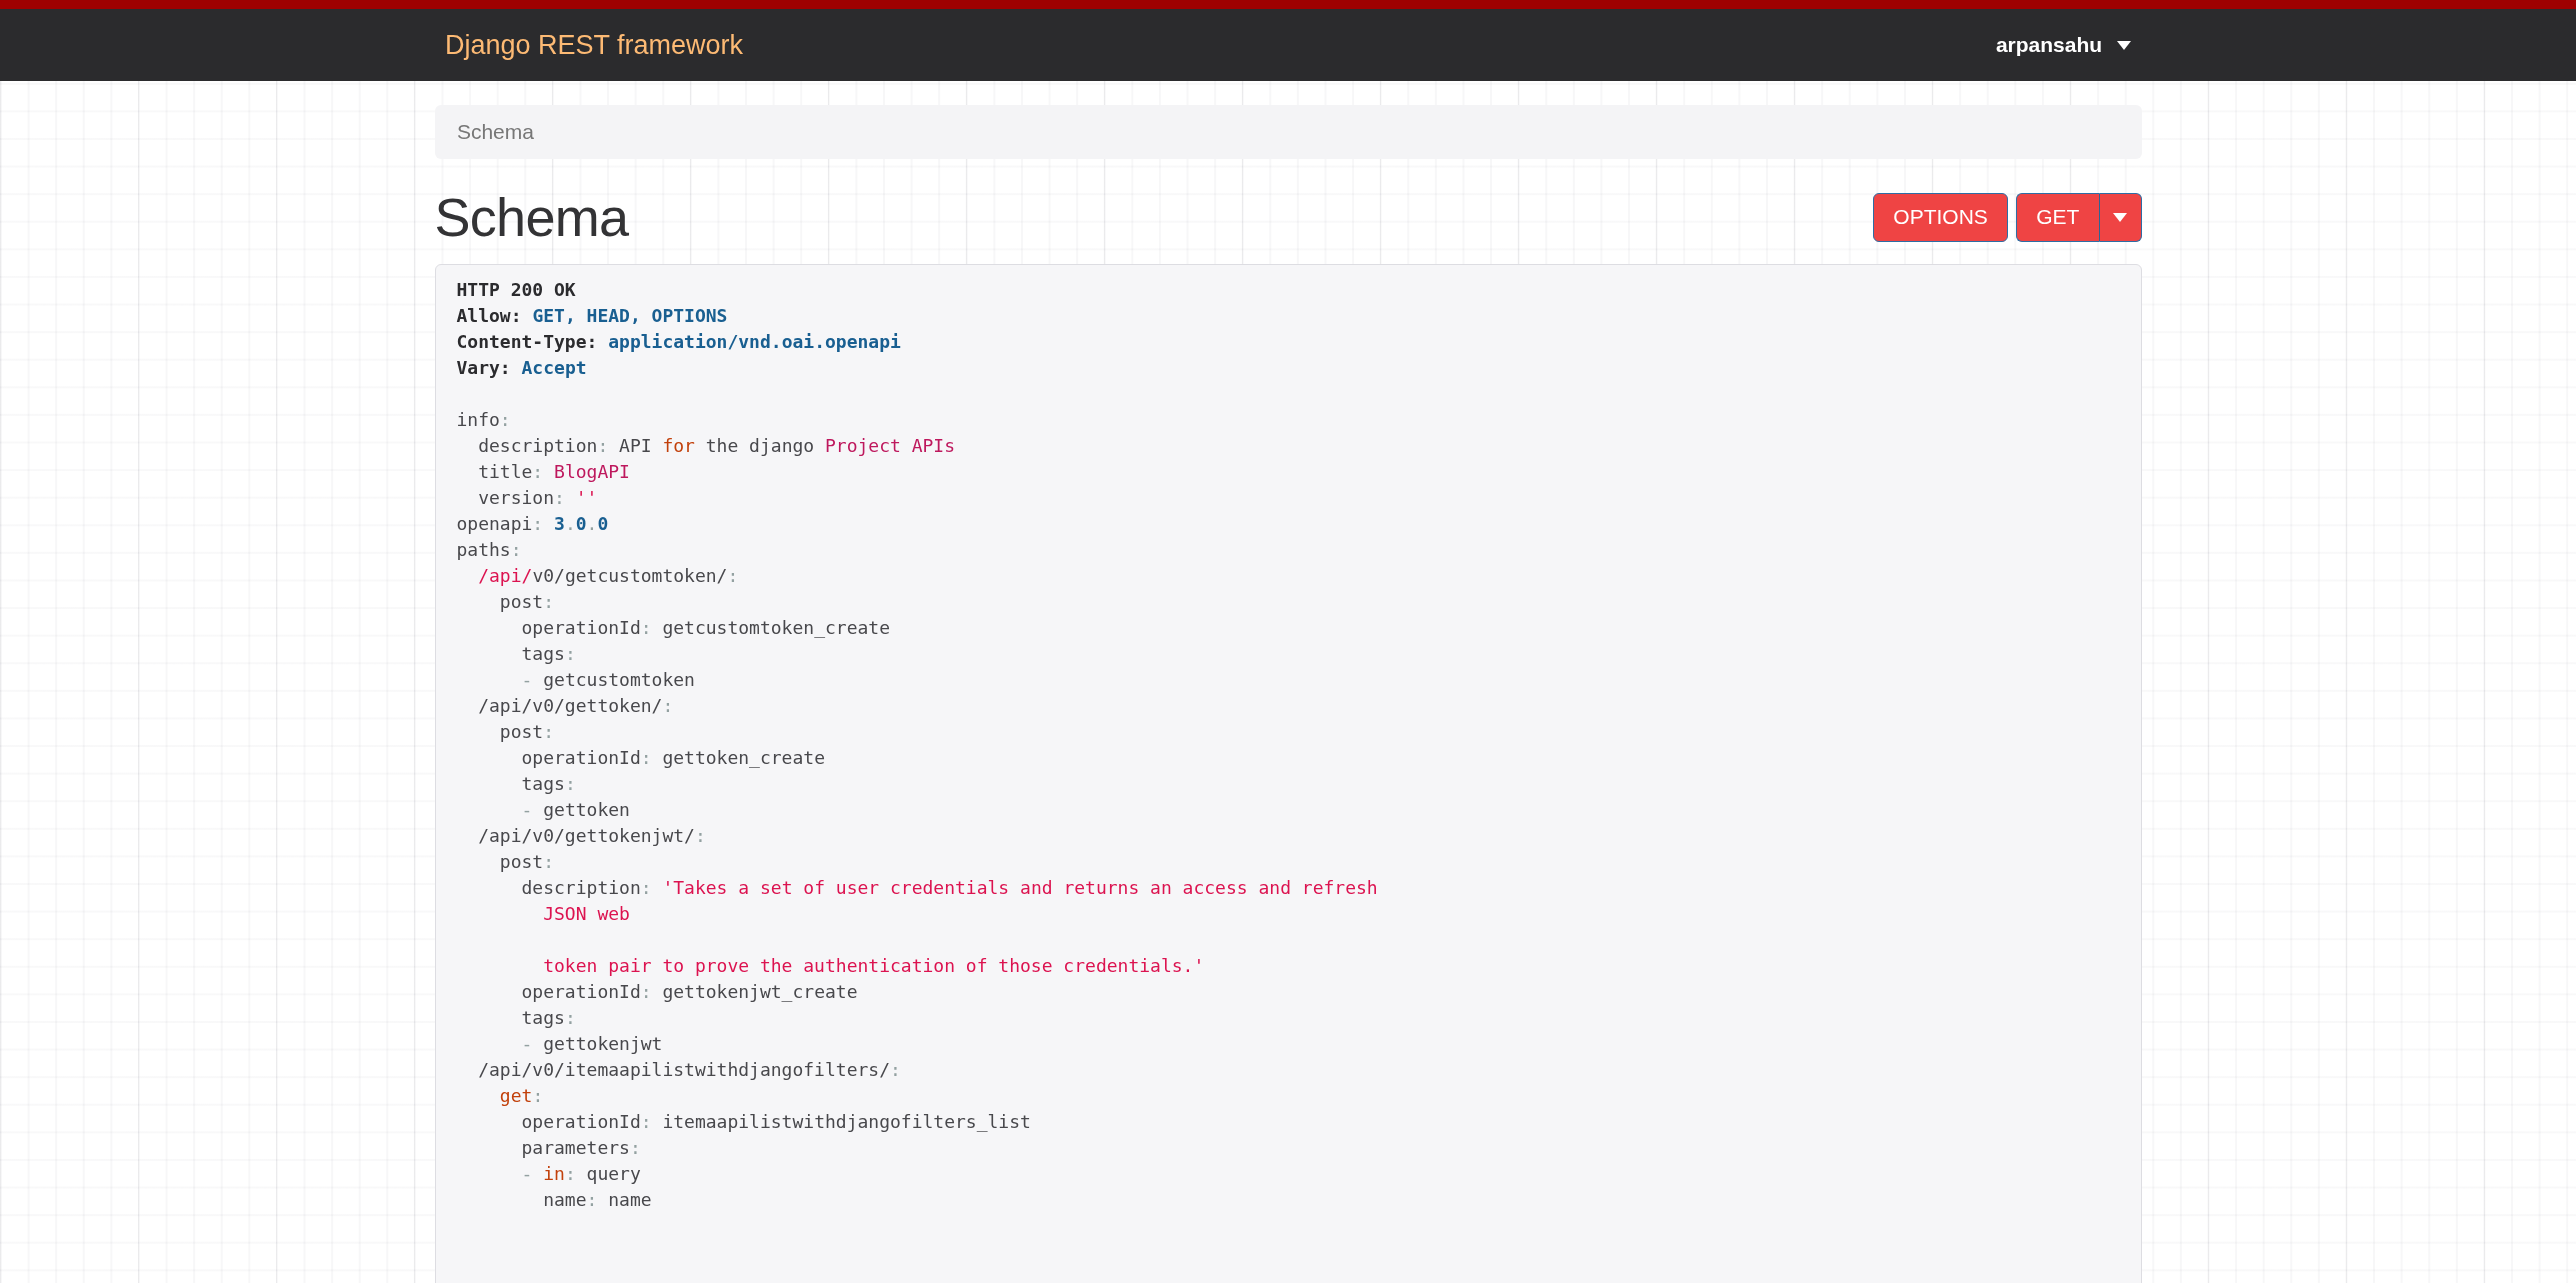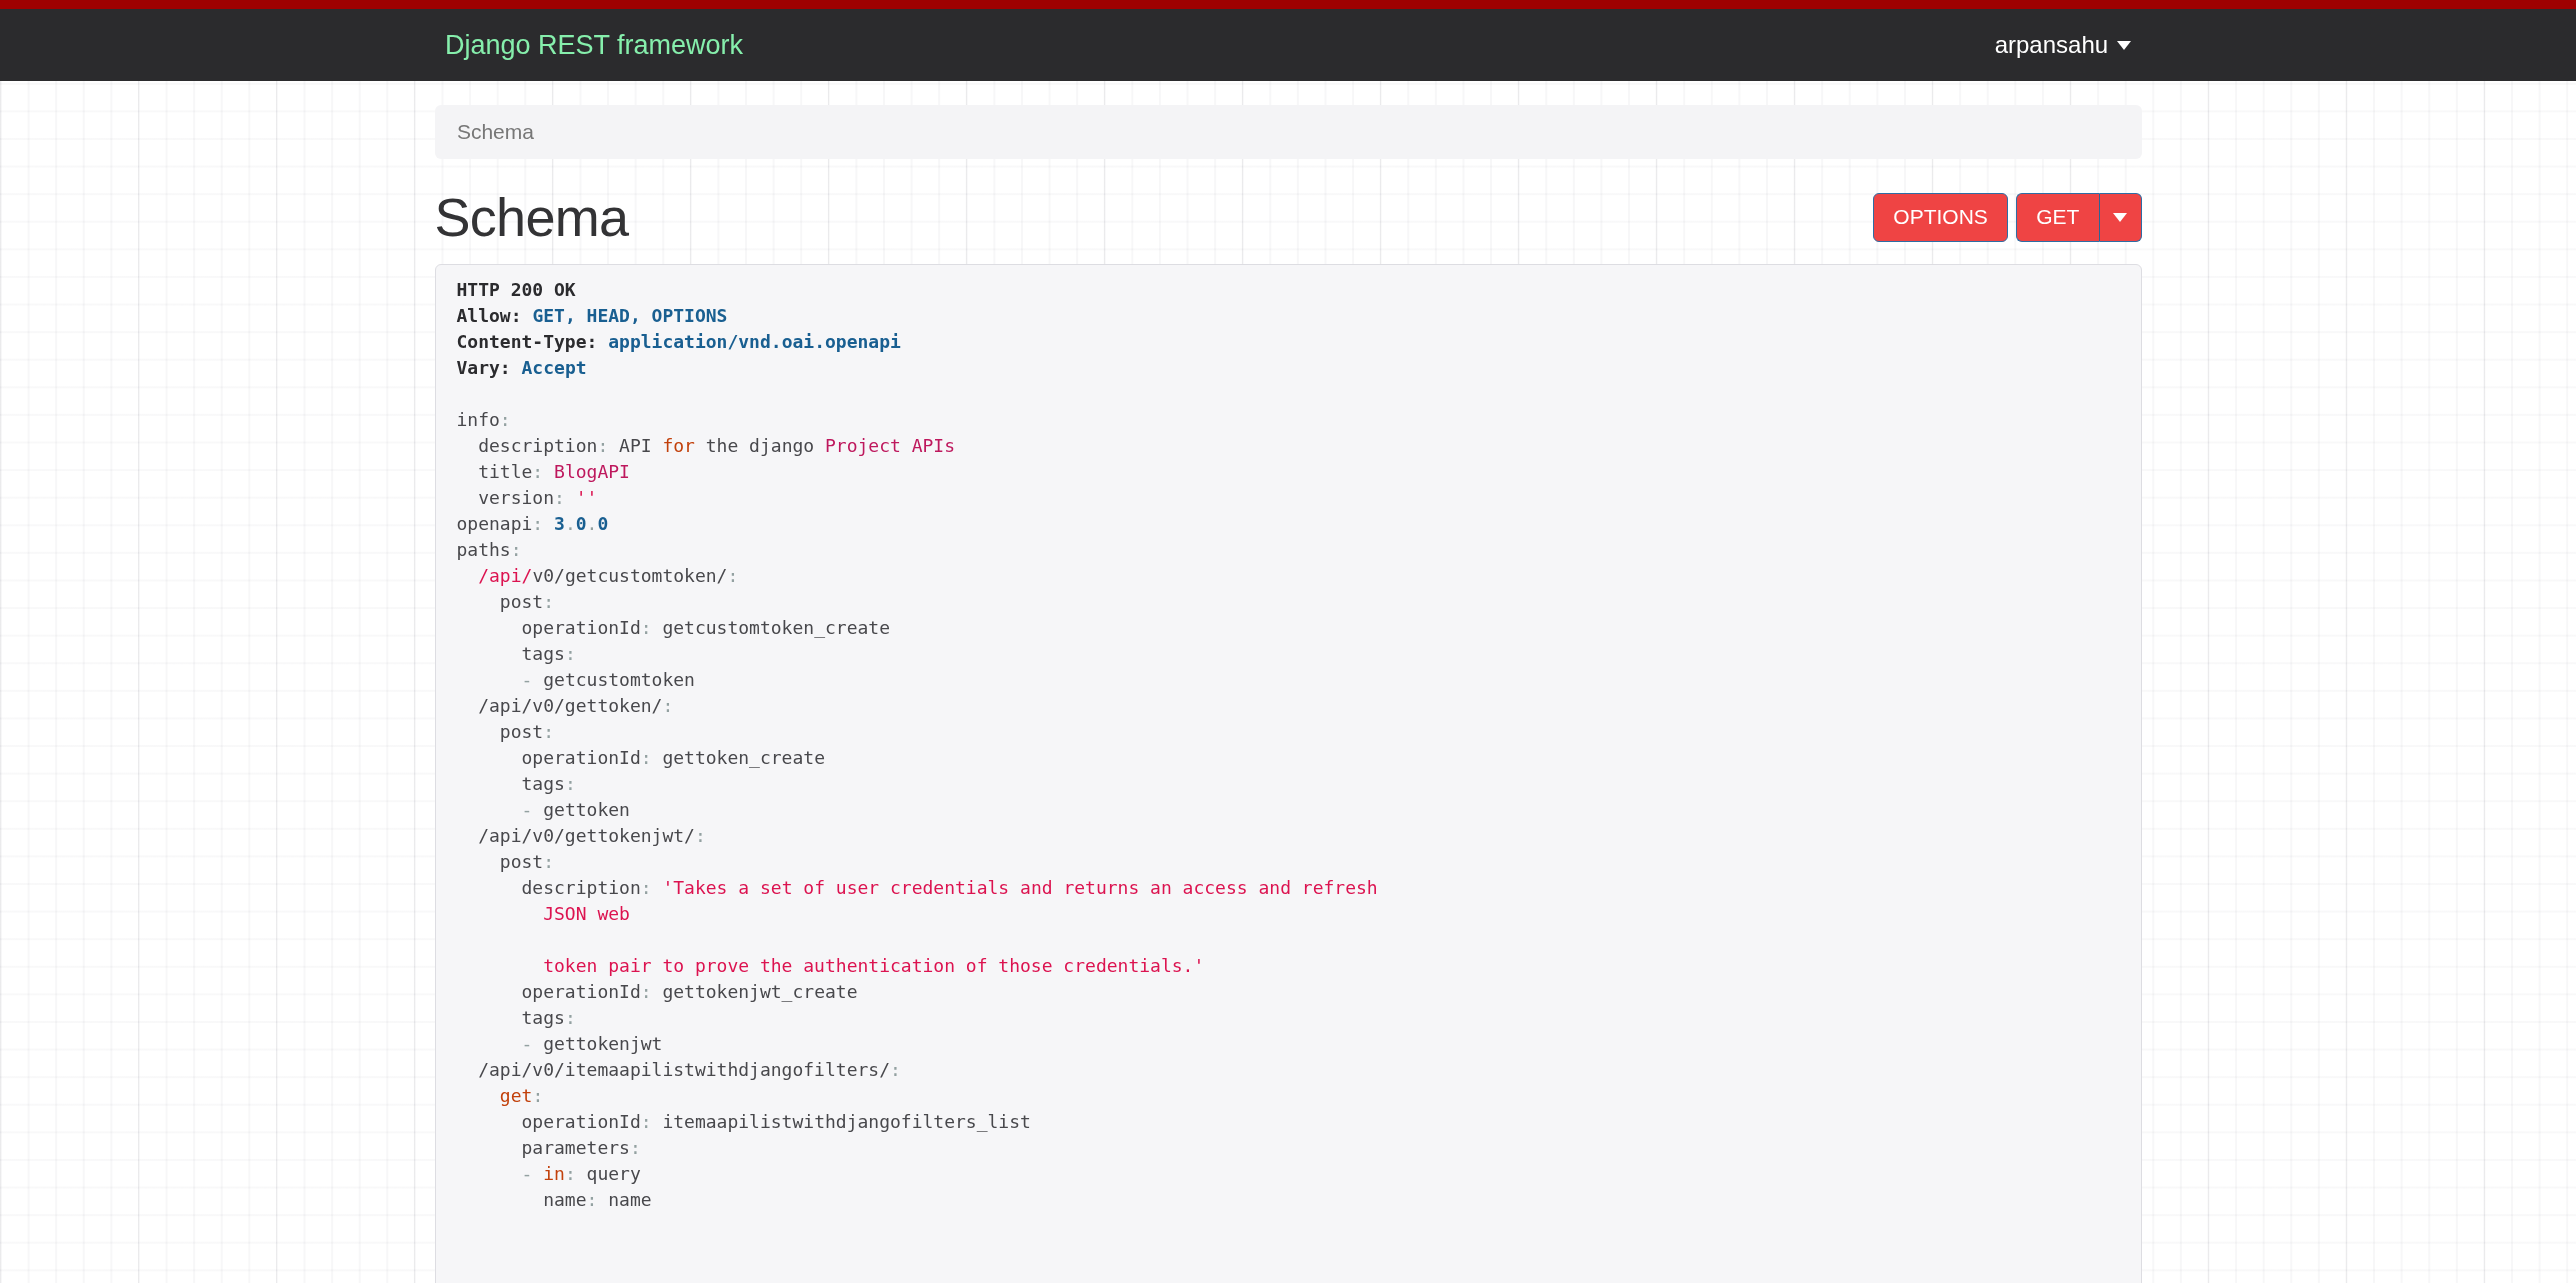--- a/index.html
+++ b/index.html
@@ -17,22 +17,22 @@
   }
   
   .topbar { height:9px; background:#9e0101; }
   
   .navbar { height:72px; background:#2b2b2d; }
   .navbar-inner {
     width:1707px; margin:0 auto; height:72px;
     display:flex; align-items:center; justify-content:space-between;
     padding:0 10.4px;
   }
-  .brand { color:#86efac; font-size:27px; text-decoration:none; }
-  .user-menu { color:#ffffff; font-size:24px; display:flex; align-items:center; gap:9px; cursor:pointer; }
+  .brand { color:#fdba74; font-size:27px; text-decoration:none; }
+  .user-menu { color:#ffffff; font-size:21px; display:flex; align-items:center; gap:15px; cursor:pointer;font-weight:bold; }
   .caret {
     display:inline-block; width:0; height:0;
     border-left:7.5px solid transparent; border-right:7.5px solid transparent;
     border-top:9px solid currentColor;
   }
   
   .container { width:1707px; margin:0 auto; }
   .breadcrumb {
     margin-top:24px; background:#f4f4f6; border-radius:6px;
     padding:12px 22.4px; font-size:21px; line-height:30px; color:#777777;

